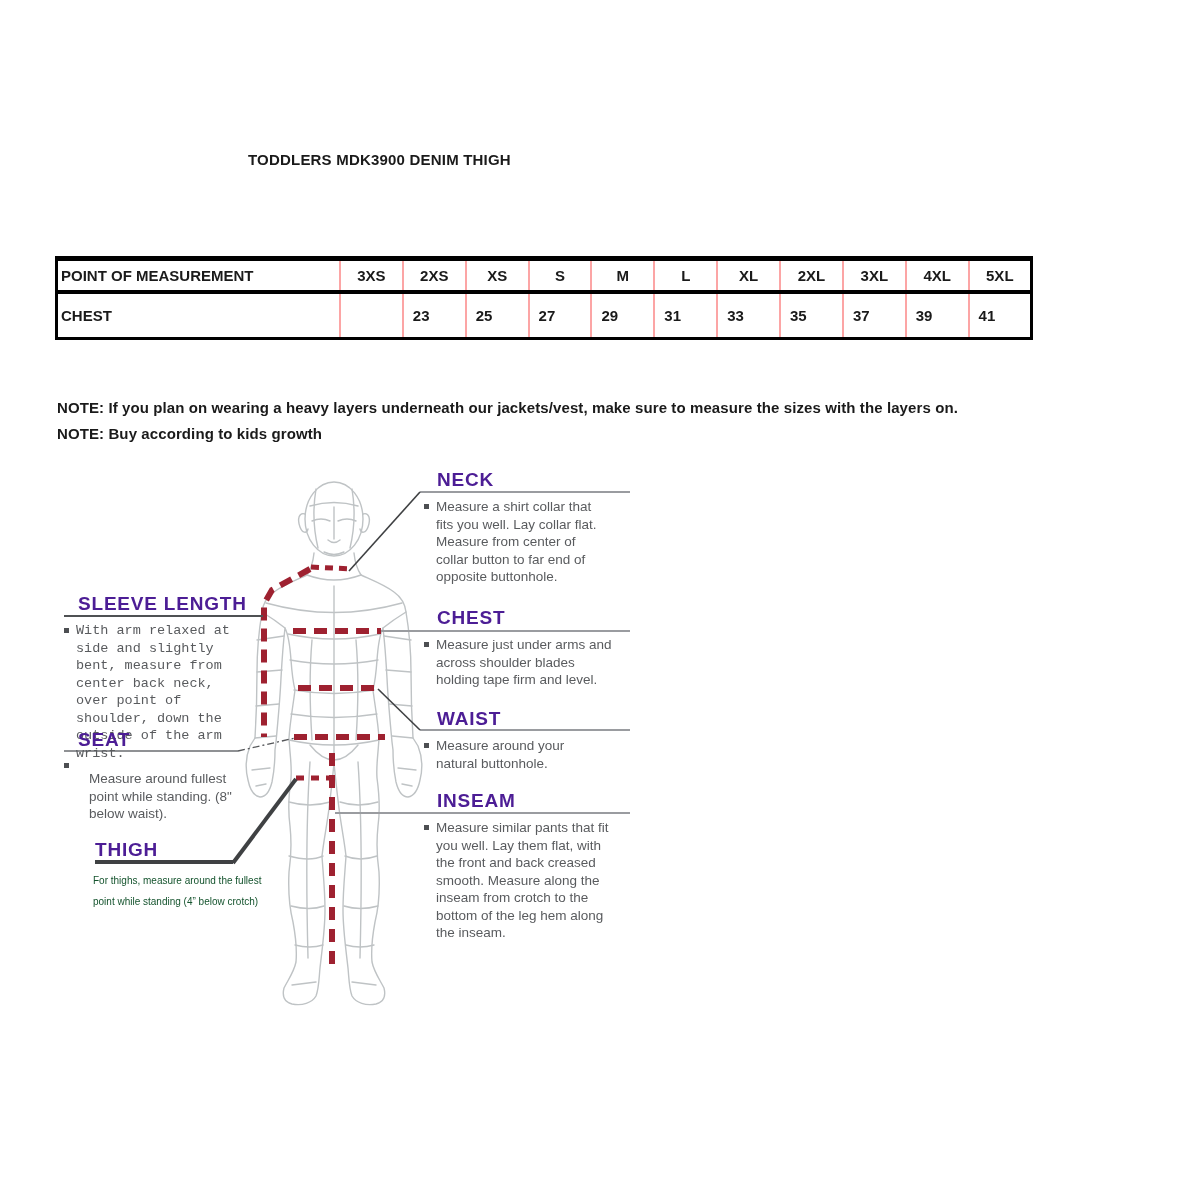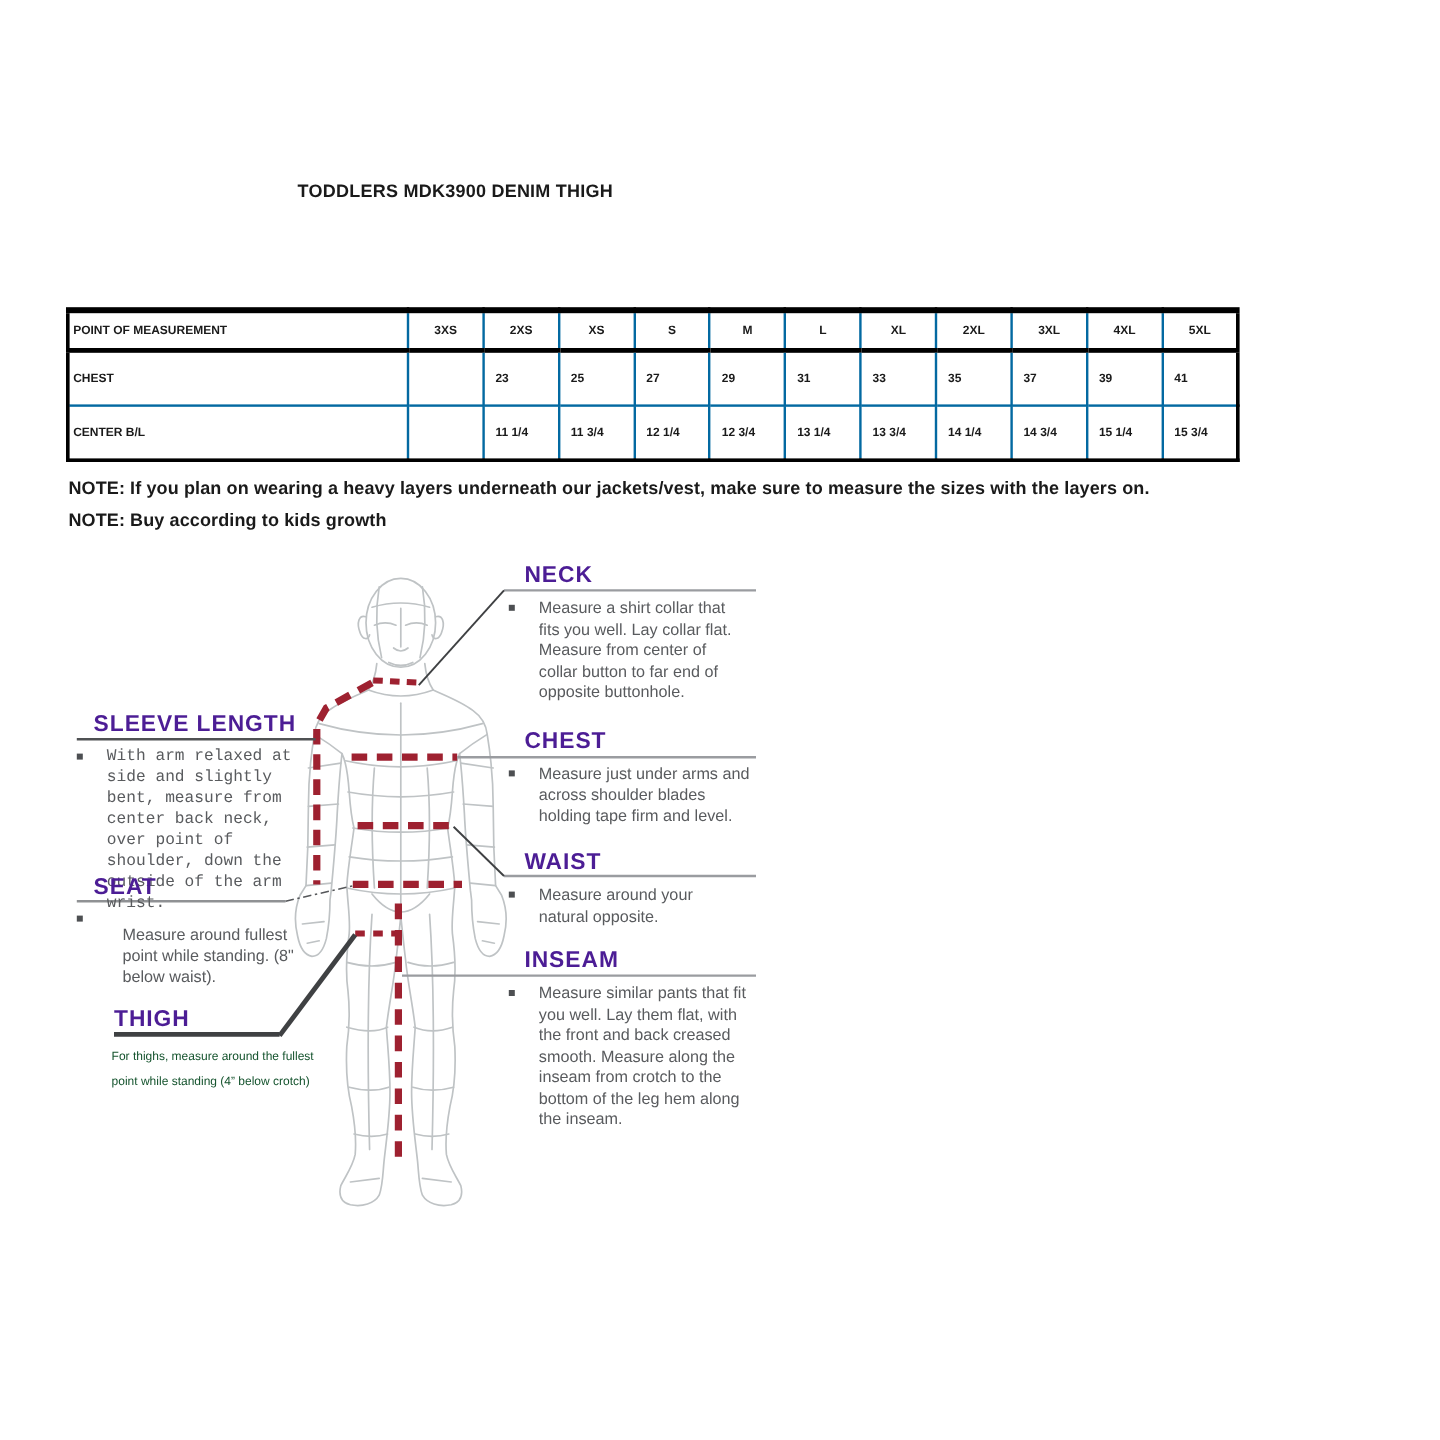--- a/index.html
+++ b/index.html
@@ -10,33 +10,33 @@
   .abs{position:absolute;}
 
   
   .doc-title{left:248px;top:151px;font-size:15px;font-weight:bold;letter-spacing:.2px;}
   .note{font-size:15px;font-weight:bold;white-space:nowrap;letter-spacing:.1px;}
 
   
   .tablewrap{left:55px;top:256px;width:978px;}
   table{border-collapse:collapse;table-layout:fixed;width:978px;
         border:3px solid #000;border-top:5px solid #000;}
-  th,td{border:2px solid #0369a1;font-size:10px;overflow:hidden;white-space:nowrap;}
+  th,td{border:2px solid #fca5a5;font-size:15px;overflow:hidden;white-space:nowrap;}
   thead th{height:29px;font-weight:bold;text-align:center;padding:0;}
   thead th.pom{width:278px;text-align:left;padding-left:3px;border-bottom:4px solid #000;}
   thead th{border-bottom:4px solid #000;}
   tbody th{height:41px;font-weight:bold;text-align:left;padding-left:3px;}
   tbody td{height:41px;font-weight:bold;text-align:left;padding-left:9px;}
 
   
   #diagram-svg{left:0;top:0;width:1200px;height:1200px;pointer-events:none;}
 
   
   .dhead{font-size:19px;font-weight:600;color:#4c1d95;letter-spacing:.8px;white-space:nowrap;}
-  .dtext{display:flex;gap:20px;font-size:13.5px;line-height:17.5px;color:#595b5e;}
+  .dtext{display:flex;gap:7px;font-size:13.5px;line-height:17.5px;color:#595b5e;}
   .sq{width:5px;height:5px;background:#4d4f52;margin-top:6px;flex:none;}
   .thigh-text{font-size:10px;line-height:20.5px;color:#14532d;}
 </style>
 </head>
 <body>
 
 <div class="abs doc-title">TODDLERS MDK3900 DENIM THIGH</div>
 
 <div class="abs tablewrap">
   <table>
@@ -64,34 +64,20 @@
           <td>25</td>
           <td>27</td>
           <td>29</td>
           <td>31</td>
           <td>33</td>
           <td>35</td>
           <td>37</td>
           <td>39</td>
           <td>41</td>
         </tr>
-        <tr>
-          <th>CENTER B/L</th>
-          <td></td>
-          <td>11 1/4</td>
-          <td>11 3/4</td>
-          <td>12 1/4</td>
-          <td>12 3/4</td>
-          <td>13 1/4</td>
-          <td>13 3/4</td>
-          <td>14 1/4</td>
-          <td>14 3/4</td>
-          <td>15 1/4</td>
-          <td>15 3/4</td>
-        </tr>
       </tbody>
   </table>
 </div>
 
 <div class="abs note" style="left:57px;top:399px;">NOTE: If you plan on wearing a heavy layers underneath our jackets/vest, make sure to measure the sizes with the layers on.</div>
 <div class="abs note" style="left:57px;top:425px;">NOTE: Buy according to kids growth</div>
 
 <svg id="diagram-svg" class="abs" viewBox="0 0 1200 1200" aria-hidden="true">
 
   <g stroke="#bfc3c5" stroke-width="1.4" fill="none" stroke-linecap="round" stroke-linejoin="round">
@@ -190,21 +176,21 @@
 
 <div class="abs dhead" style="left:437px;top:607px;">CHEST</div>
 <div class="abs dtext" style="left:424px;top:636px;">
   <span class="sq"></span>
   <p style="margin:0;width:176px;">Measure just under arms and across shoulder blades holding tape firm and level.</p>
 </div>
 
 <div class="abs dhead" style="left:437px;top:708px;">WAIST</div>
 <div class="abs dtext" style="left:424px;top:737px;">
   <span class="sq"></span>
-  <p style="margin:0;width:150px;">Measure around your natural opposite.</p>
+  <p style="margin:0;width:150px;">Measure around your natural buttonhole.</p>
 </div>
 
 <div class="abs dhead" style="left:437px;top:790px;">INSEAM</div>
 <div class="abs dtext" style="left:424px;top:819px;">
   <span class="sq"></span>
   <p style="margin:0;width:176px;">Measure similar pants that fit you well. Lay them flat, with the front and back creased smooth. Measure along the inseam from crotch to the bottom of the leg hem along the inseam.</p>
 </div>
 
 <div class="abs dhead" style="left:78px;top:593px;">SLEEVE LENGTH</div>
 <div class="abs dtext" style="left:64px;top:622px;">

